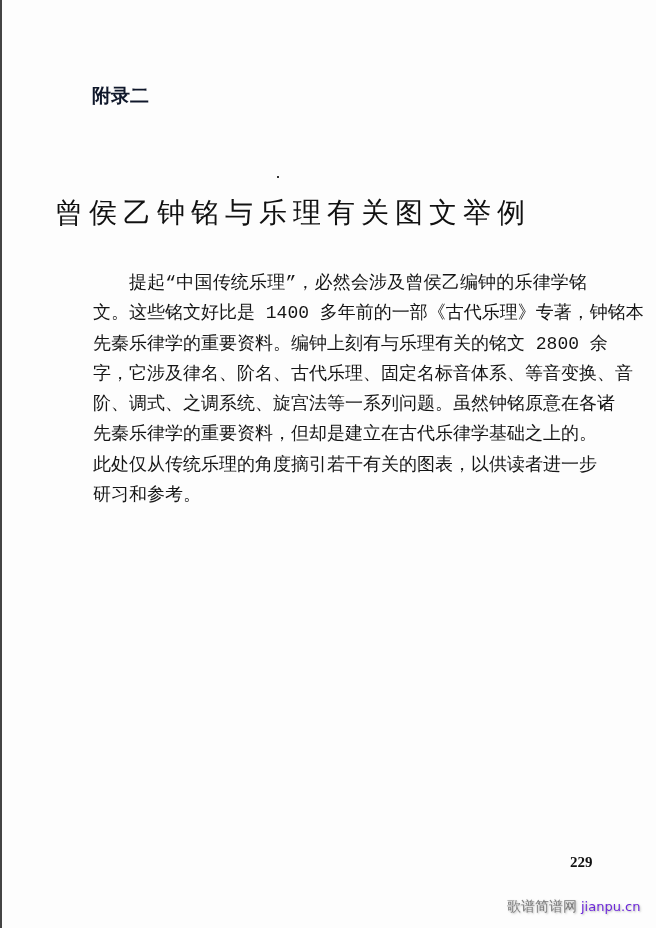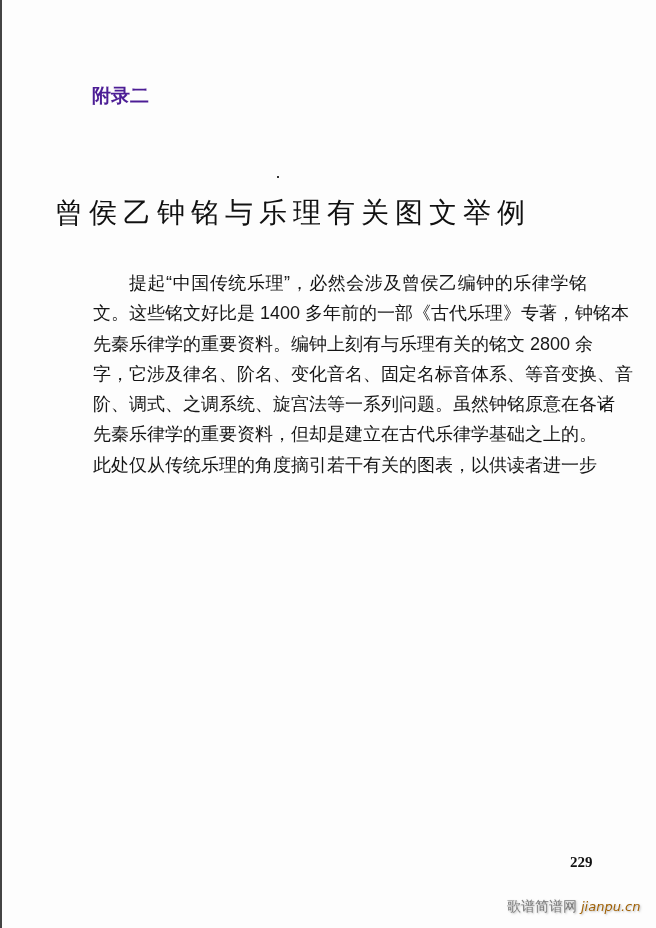--- a/index.html
+++ b/index.html
@@ -24,21 +24,21 @@
       background: #444;
     }
     .appendix-label {
       position: absolute;
       left: 92px;
       top: 83px;
       font-size: 19px;
       font-weight: bold;
       letter-spacing: 0px;
       font-family: "DejaVu Sans", sans-serif;
-      color: #4c1d95;
+      color: #0f172a;
     }
     .speck {
       position: absolute;
       left: 277px;
       top: 176px;
       width: 2px;
       height: 2px;
       background: #333;
     }
     .title {
@@ -58,21 +58,21 @@
       position: absolute;
       left: 93px;
       top: 268px;
       width: 494px;
     }
     .body-line {
       height: 30.3px;
       line-height: 30.3px;
       font-size: 18px;
       white-space: nowrap;
-      font-family: Liberation Sans, sans-serif;
+      font-family: Liberation Mono, monospace;
       color: #151515;
       text-align: justify;
       text-align-last: justify;
     }
     .body-line.first {
       padding-left: 36px;
     }
     .body-line.last {
       text-align-last: left;
     }
@@ -92,45 +92,45 @@
       font-size: 14px;
       white-space: nowrap;
       text-shadow: 1px 1px 2px rgba(120,120,120,0.5);
     }
     .watermark .wm-cn {
       color: #7a7a7a;
       font-family: "DejaVu Serif", serif;
       margin-top: 30px;
     }
     .watermark .wm-url {
-      color: #a16207;
+      color: #6d28d9;
       font-family: "DejaVu Sans", sans-serif;
       font-size: 13px;
       margin-left: 4px;
-      font-style: italic;
     }
   </style>
 </head>
 <body>
 
 <div class="page-edge"></div>
 
 <div class="appendix-label">附录二</div>
 
 <div class="speck"></div>
 
 <h1 class="title" style="margin:0;font-weight:normal;">曾侯乙钟铭与乐理有关图文举例</h1>
 
 <div class="body-text">
   <div class="body-line first">提起“中国传统乐理”，必然会涉及曾侯乙编钟的乐律学铭</div>
   <div class="body-line">文。这些铭文好比是 1400 多年前的一部《古代乐理》专著，钟铭本</div>
   <div class="body-line">先秦乐律学的重要资料。编钟上刻有与乐理有关的铭文 2800 余</div>
-  <div class="body-line">字，它涉及律名、阶名、变化音名、固定名标音体系、等音变换、音</div>
+  <div class="body-line">字，它涉及律名、阶名、古代乐理、固定名标音体系、等音变换、音</div>
   <div class="body-line">阶、调式、之调系统、旋宫法等一系列问题。虽然钟铭原意在各诸</div>
   <div class="body-line">先秦乐律学的重要资料，但却是建立在古代乐律学基础之上的。</div>
   <div class="body-line">此处仅从传统乐理的角度摘引若干有关的图表，以供读者进一步</div>
+  <div class="body-line last">研习和参考。</div>
 </div>
 
 <div class="page-number">229</div>
 
 <div class="watermark">
   <span class="wm-cn">歌谱简谱网</span><span class="wm-url">jianpu.cn</span>
 </div>
 
 </body></html>

